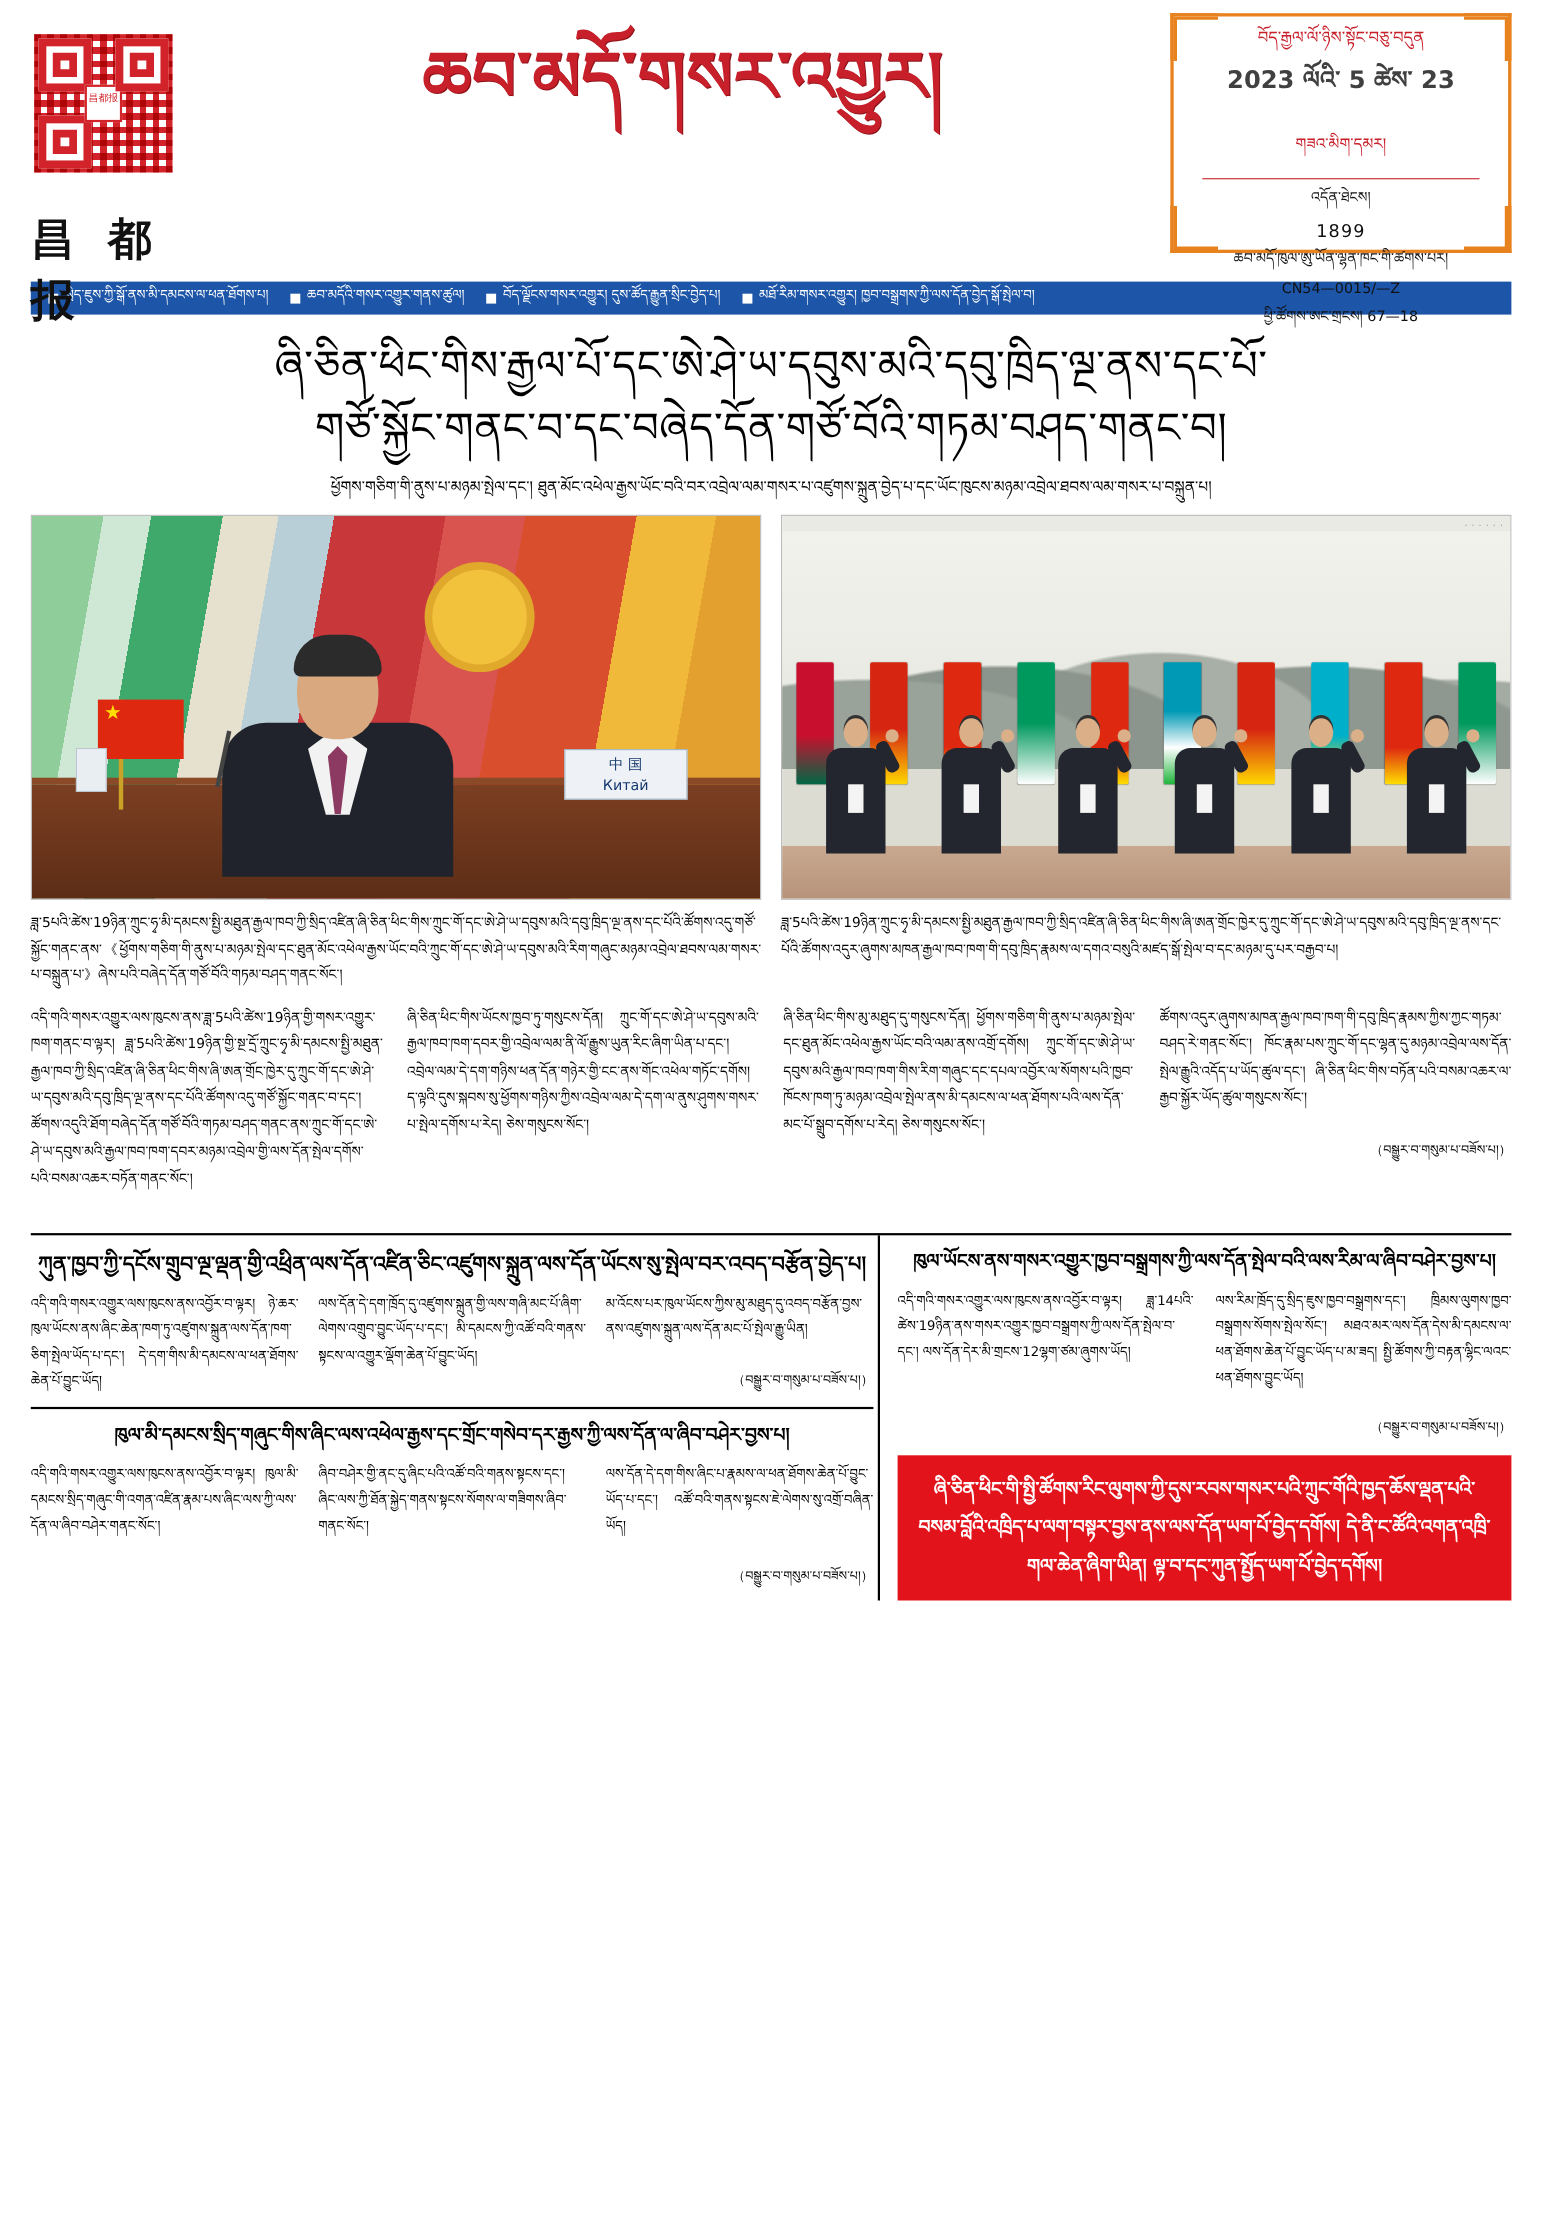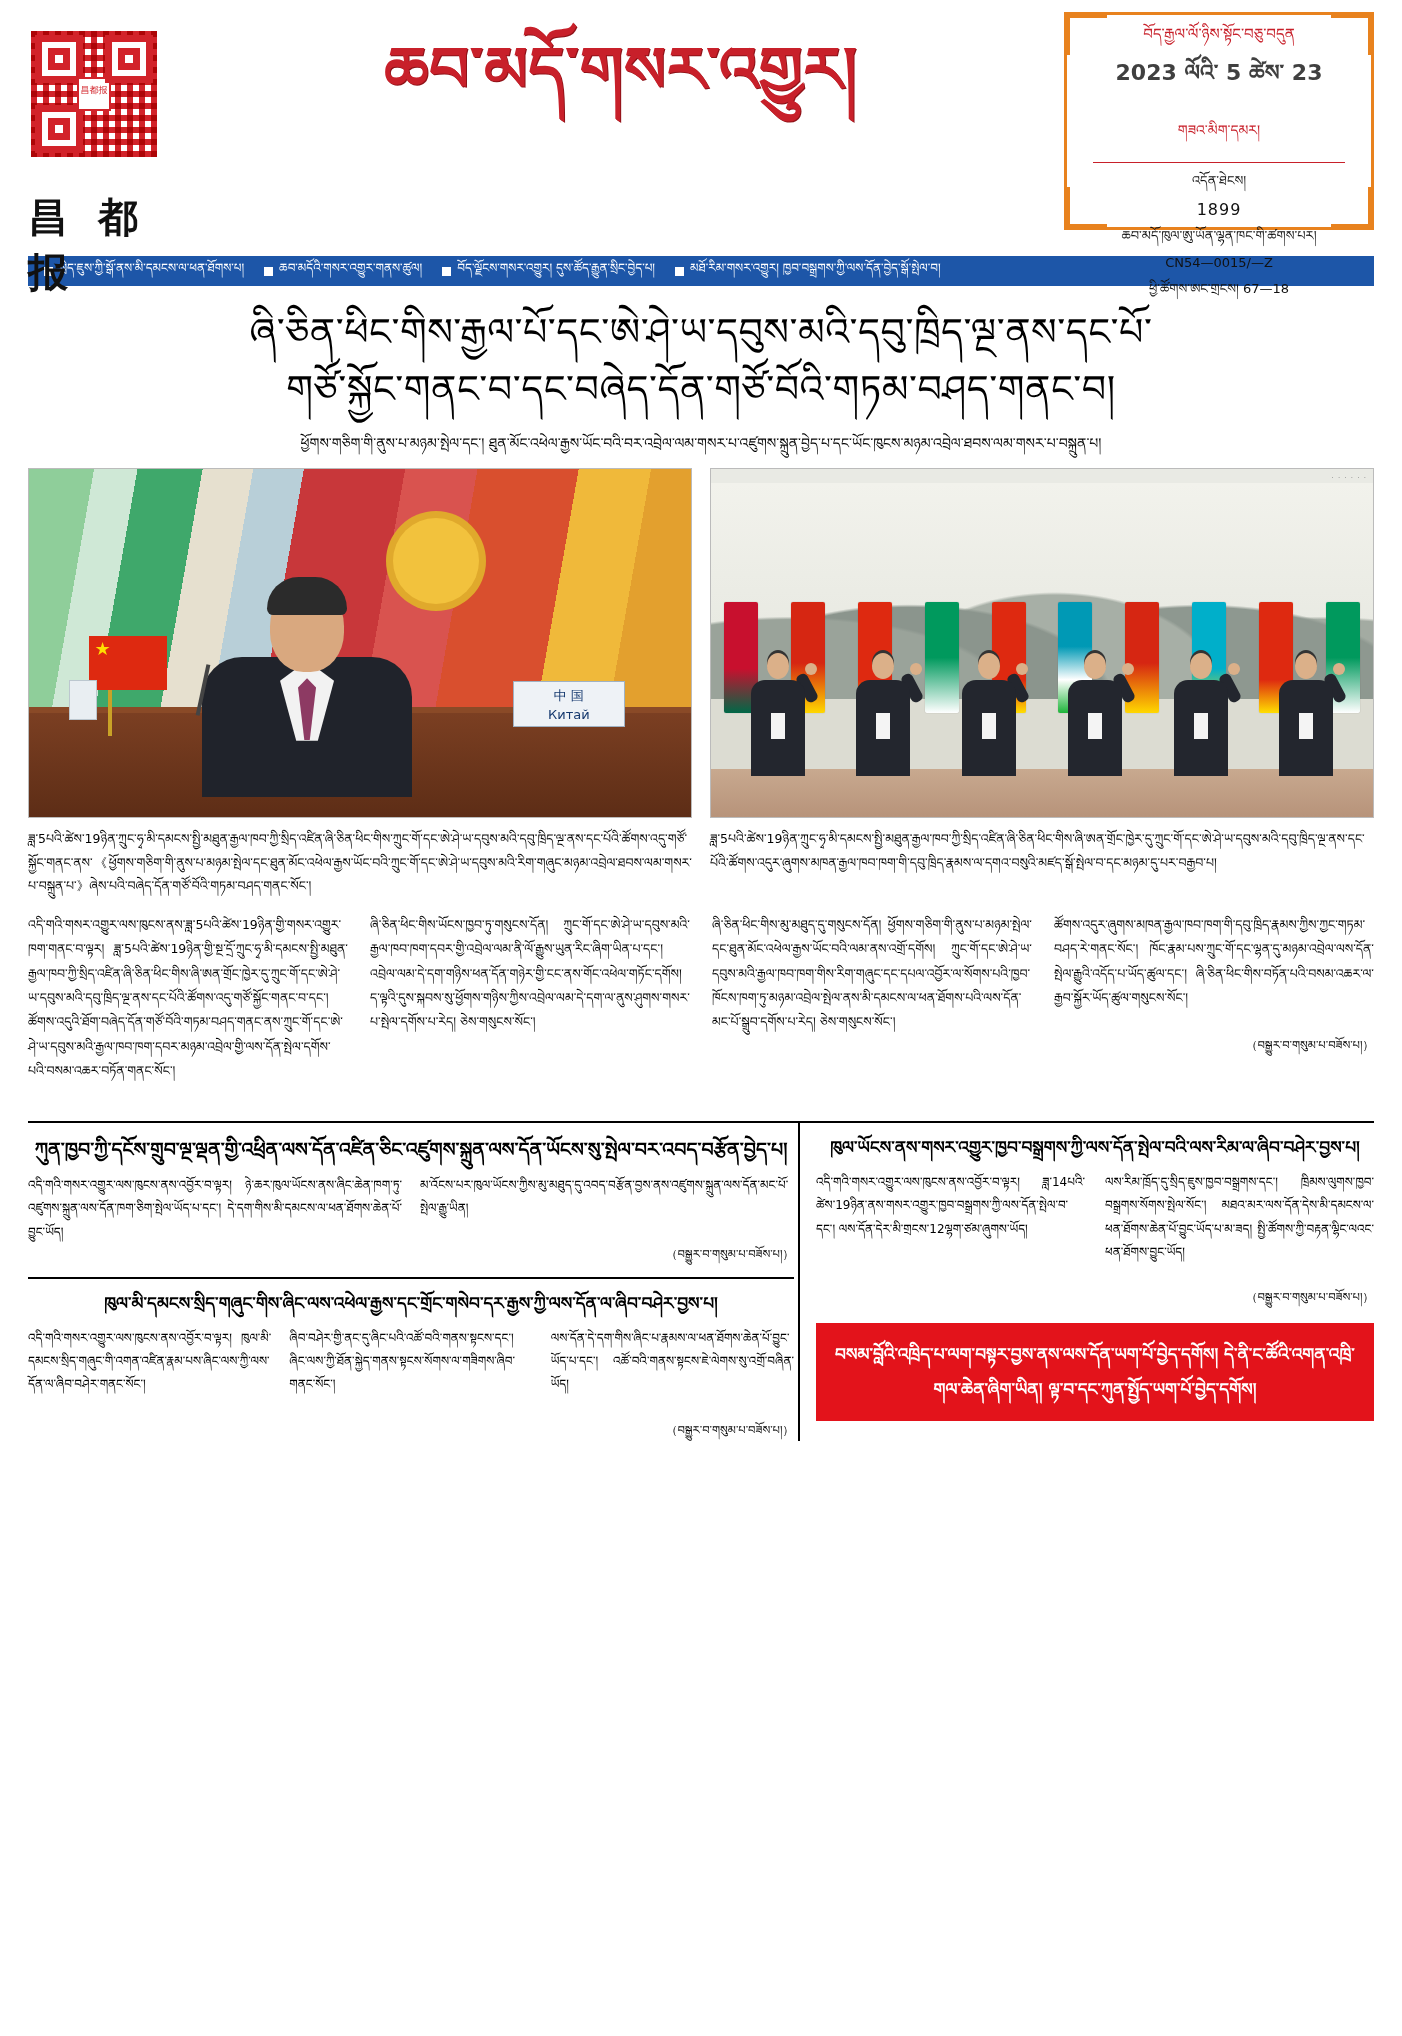--- a/index.html
+++ b/index.html
@@ -674,20 +674,21 @@
 
   <div class="hr-thick"></div>
 
   <div class="lower">
 
     <div class="lower-left">
 
       <div class="art-title">ཀུན་ཁྱབ་ཀྱི་དངོས་གྲུབ་ལྔ་ལྡན་གྱི་འཕྲིན་ལས་དོན་འཛིན་ཅིང་འཛུགས་སྐྲུན་ལས་དོན་ཡོངས་སུ་སྤེལ་བར་འབད་བརྩོན་བྱེད་པ།</div>
       <div class="three-cols">
         <div class="col">འདི་གའི་གསར་འགྱུར་ལས་ཁུངས་ནས་འབྱོར་བ་ལྟར། ཉེ་ཆར་ཁུལ་ཡོངས་ནས་ཞིང་ཆེན་ཁག་ཏུ་འཛུགས་སྐྲུན་ལས་དོན་ཁག་ཅིག་སྤེལ་ཡོད་པ་དང་། དེ་དག་གིས་མི་དམངས་ལ་ཕན་ཐོགས་ཆེན་པོ་བྱུང་ཡོད།</div>
+        <div class="col">ལས་དོན་དེ་དག་ཁྲོད་དུ་འཛུགས་སྐྲུན་གྱི་ལས་གཞི་མང་པོ་ཞིག་ལེགས་འགྲུབ་བྱུང་ཡོད་པ་དང་། མི་དམངས་ཀྱི་འཚོ་བའི་གནས་སྟངས་ལ་འགྱུར་ལྡོག་ཆེན་པོ་བྱུང་ཡོད།</div>
         <div class="col">
           <span>མ་འོངས་པར་ཁུལ་ཡོངས་ཀྱིས་མུ་མཐུད་དུ་འབད་བརྩོན་བྱས་ནས་འཛུགས་སྐྲུན་ལས་དོན་མང་པོ་སྤེལ་རྒྱུ་ཡིན།</span>
           <div class="byline">（བསྒྱུར་བ་གསུམ་པ་བཟོས་པ།）</div>
         </div>
       </div>
 
       <div class="hr-thin"></div>
 
       <div class="art-title small">ཁུལ་མི་དམངས་སྲིད་གཞུང་གིས་ཞིང་ལས་འཕེལ་རྒྱས་དང་གྲོང་གསེབ་དར་རྒྱས་ཀྱི་ལས་དོན་ལ་ཞིབ་བཤེར་བྱས་པ།</div>
       <div class="three-cols">
@@ -708,19 +709,20 @@
       <div class="two-cols">
         <div class="col">འདི་གའི་གསར་འགྱུར་ལས་ཁུངས་ནས་འབྱོར་བ་ལྟར། ཟླ་14པའི་ཚེས་19ཉིན་ནས་གསར་འགྱུར་ཁྱབ་བསྒྲགས་ཀྱི་ལས་དོན་སྤེལ་བ་དང་། ལས་དོན་དེར་མི་གྲངས་12ལྷག་ཙམ་ཞུགས་ཡོད།</div>
         <div class="col">
           <span>ལས་རིམ་ཁྲོད་དུ་སྲིད་ཇུས་ཁྱབ་བསྒྲགས་དང་། ཁྲིམས་ལུགས་ཁྱབ་བསྒྲགས་སོགས་སྤེལ་སོང་།</span>
           <span>མཐའ་མར་ལས་དོན་དེས་མི་དམངས་ལ་ཕན་ཐོགས་ཆེན་པོ་བྱུང་ཡོད་པ་མ་ཟད། སྤྱི་ཚོགས་ཀྱི་བརྟན་ལྷིང་ལའང་ཕན་ཐོགས་བྱུང་ཡོད།</span>
           <div class="byline">（བསྒྱུར་བ་གསུམ་པ་བཟོས་པ།）</div>
         </div>
       </div>
 
       <div class="red-banner">
+        <div>ཞི་ཅིན་ཕིང་གི་སྤྱི་ཚོགས་རིང་ལུགས་ཀྱི་དུས་རབས་གསར་པའི་ཀྲུང་གོའི་ཁྱད་ཆོས་ལྡན་པའི་</div>
         <div>བསམ་བློའི་འཁྲིད་པ་ལག་བསྟར་བྱས་ནས་ལས་དོན་ཡག་པོ་བྱེད་དགོས། དེ་ནི་ང་ཚོའི་འགན་འཁྲི་</div>
         <div>གལ་ཆེན་ཞིག་ཡིན། ལྟ་བ་དང་ཀུན་སྤྱོད་ཡག་པོ་བྱེད་དགོས།</div>
       </div>
     </div>
   </div>
 
 </div>
 
 </body></html>

